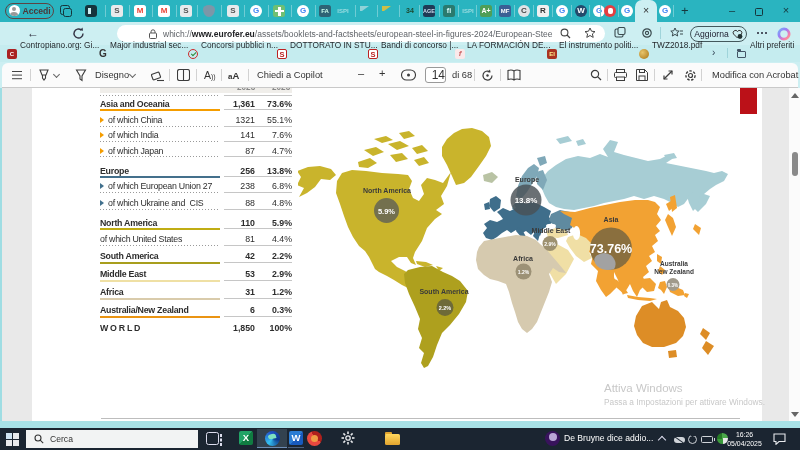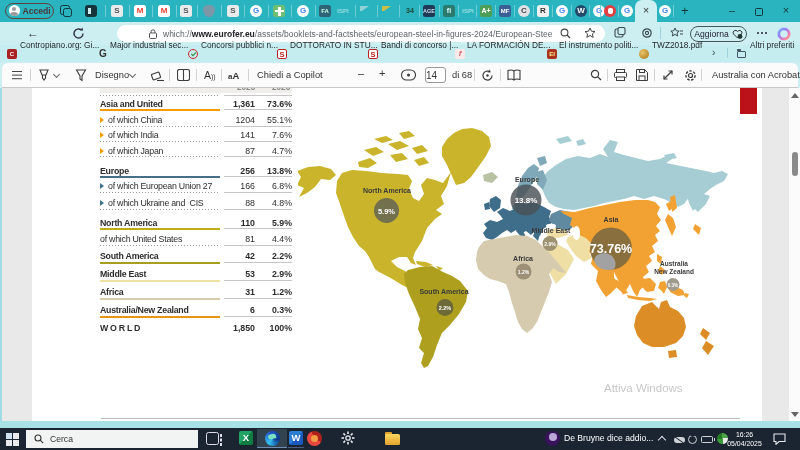--- a/index.html
+++ b/index.html
@@ -231,21 +231,21 @@
 <span class="abs tsep" style="left:221px"></span>
 <span class="abs ttxt" style="left:228px;font-weight:bold;font-size:8px">a<span style="font-size:9.5px">A</span></span>
 <span class="abs tsep" style="left:248px"></span>
 <span class="abs ttxt" style="left:257px">Chiedi a Copilot</span>
 <span class="abs ttxt" style="left:358px;font-size:11px;top:68px">–</span>
 <span class="abs ttxt" style="left:379px;font-size:11px;top:68px">+</span>
 <svg class="ic" style="left:401px" width="15" height="12" viewBox="0 0 15 12">
       <rect x="0.5" y="1" width="14" height="10" rx="5" fill="none" stroke="#3c3c3c" stroke-width="1.1"></rect>
       <circle cx="7.5" cy="6" r="1.5" fill="#3c3c3c"></circle>
     </svg>
-<span class="abs" style="left:425px;top:66.5px;width:21px;height:16px;background:#fff;border:1px solid #999;border-radius:3px;font-size:10px;color:#333;text-align:left;line-height:15px">14</span>
+<span class="abs" style="left:425px;top:66.5px;width:21px;height:16px;background:#fff;border:1px solid #999;border-radius:3px;font-size:12px;color:#333;text-align:right;line-height:15px">14</span>
 <span class="abs ttxt" style="left:452px">di 68</span>
 <span class="abs tsep" style="left:474px"></span>
 <svg class="ic" style="left:481px" width="13" height="13" viewBox="0 0 13 13">
       <path d="M11,6.5 a4.5,4.5 0 1 1 -2,-3.7" fill="none" stroke="#3c3c3c" stroke-width="1.2"></path>
       <path d="M9,0.5 L9.5,3.5 L6.5,3.2 Z" fill="#3c3c3c"></path>
       <circle cx="6.5" cy="6.5" r="1.2" fill="#3c3c3c"></circle>
     </svg>
 <span class="abs tsep" style="left:500px"></span>
 <svg class="ic" style="left:507px" width="14" height="12" viewBox="0 0 14 12">
       <path d="M7,2 C5.5,0.8 3,0.8 1,1.5 V10.5 C3,9.8 5.5,9.8 7,11 C8.5,9.8 11,9.8 13,10.5 V1.5 C11,0.8 8.5,0.8 7,2 Z M7,2 V11" fill="none" stroke="#3c3c3c" stroke-width="1.1"></path>
@@ -269,42 +269,42 @@
 <svg class="ic" style="left:662px" width="12" height="12" viewBox="0 0 12 12">
       <line x1="2" y1="10" x2="10" y2="2" stroke="#3c3c3c" stroke-width="1.2"></line>
       <path d="M6.5,2 h3.5 v3.5" fill="none" stroke="#3c3c3c" stroke-width="1.2"></path>
       <path d="M5.5,10 h-3.5 v-3.5" fill="none" stroke="#3c3c3c" stroke-width="1.2"></path>
     </svg>
 <svg class="ic" style="left:684px" width="13" height="13" viewBox="0 0 13 13">
       <circle cx="6.5" cy="6.5" r="2" fill="none" stroke="#3c3c3c" stroke-width="1.2"></circle>
       <circle cx="6.5" cy="6.5" r="4.6" fill="none" stroke="#3c3c3c" stroke-width="1.4" stroke-dasharray="2.4 1.6"></circle>
     </svg>
 <span class="abs tsep" style="left:701px"></span>
-<span class="abs ttxt" style="left:712px">Australia con Acrobat</span>
+<span class="abs ttxt" style="left:712px">Modifica con Acrobat</span>
 </div>
 <div class="abs" id="content">
   <div class="abs" id="page"></div>
   <div class="abs" id="ribbon"></div>
   <div class="abs" id="tablewrap" style="left:98px;top:0;width:192px;height:260px">
     <div class="abs" style="left:0;top:0;width:192px;height:4.5px;background:#f0eeea;overflow:hidden">
         <span style="position:absolute;left:137px;top:-5px;font-size:8.2px;color:#8a8a8a;font-weight:bold">2023</span>
         <span style="position:absolute;left:172px;top:-5px;font-size:8.2px;color:#8a8a8a;font-weight:bold">2023</span>
       </div>
     <div class="abs dotline" style="top:6.7px"></div>
       <div class="abs nline" style="top:6.7px"></div>
     <div class="abs trow" style="top:12.3px;font-weight:bold">
-        <span class="tlab">Asia and United</span>
+        <span class="tlab">Asia and Oceania</span>
         <span class="tval">1,361</span>
         <span class="tpct">73.6%</span>
       </div>
     <div class="abs uline" style="top:20.6px;background:#f59d00"></div>
       <div class="abs nline" style="top:21.2px"></div>
     <div class="abs trow" style="top:28.7px">
         <span class="tlab"><i class="arrow"></i>of which China</span>
-        <span class="tval">1204</span>
+        <span class="tval">1321</span>
         <span class="tpct">55.1%</span>
       </div>
     <div class="abs dotline" style="top:37.6px"></div>
       <div class="abs nline" style="top:37.6px"></div>
     <div class="abs trow" style="top:43.9px">
         <span class="tlab"><i class="arrow"></i>of which India</span>
         <span class="tval">141</span>
         <span class="tpct">7.6%</span>
       </div>
     <div class="abs dotline" style="top:52.9px"></div>
@@ -318,21 +318,21 @@
       <div class="abs nline" style="top:68.2px"></div>
     <div class="abs trow" style="top:79.6px;font-weight:bold">
         <span class="tlab">Europe</span>
         <span class="tval">256</span>
         <span class="tpct">13.8%</span>
       </div>
     <div class="abs uline" style="top:87.5px;background:#44708c"></div>
       <div class="abs nline" style="top:88.1px"></div>
     <div class="abs trow arrowb" style="top:94.6px">
         <span class="tlab"><i class="arrow"></i>of which European Union 27</span>
-        <span class="tval">166</span>
+        <span class="tval">238</span>
         <span class="tpct">6.8%</span>
       </div>
     <div class="abs dotline" style="top:103.8px"></div>
       <div class="abs nline" style="top:103.8px"></div>
     <div class="abs trow arrowb" style="top:111.5px">
         <span class="tlab"><i class="arrow"></i>of which Ukraine and&nbsp; CIS</span>
         <span class="tval">88</span>
         <span class="tpct">4.8%</span>
       </div>
     <div class="abs dotline" style="top:120.6px"></div>
@@ -480,20 +480,21 @@
         <text x="550" y="245.5" font-size="5">2.9%</text>
         <text x="611" y="253" font-size="12.5">73.76%</text>
         <text x="523.5" y="274" font-size="5">1.2%</text>
         <text x="445" y="310" font-size="5.5">2.2%</text>
         <text x="673" y="286.5" font-size="4.5">0.3%</text>
       </g>
     </g>
   </svg>
   </div>
   <div class="abs" id="wm1">Attiva Windows</div>
+  <div class="abs" id="wm2">Passa a Impostazioni per attivare Windows.</div>
   <div class="abs" style="left:99px;top:330px;width:639px;height:1px;background:#bdbdbd"></div>
   <div class="abs" id="sbar">
     <div class="abs sarr" style="top:5px;border-bottom:5px solid #666"></div>
     <div class="abs" id="sthumb"></div>
     <div class="abs sarr" style="top:324px;border-top:5px solid #666"></div>
   </div>
 </div>
 <div class="abs" id="tealbot"></div>
 <div class="abs" id="taskbar"></div>
 <div class="abs" id="searchbox"><svg style="margin-left:8px;margin-right:6px" width="10" height="10" viewBox="0 0 10 10">

